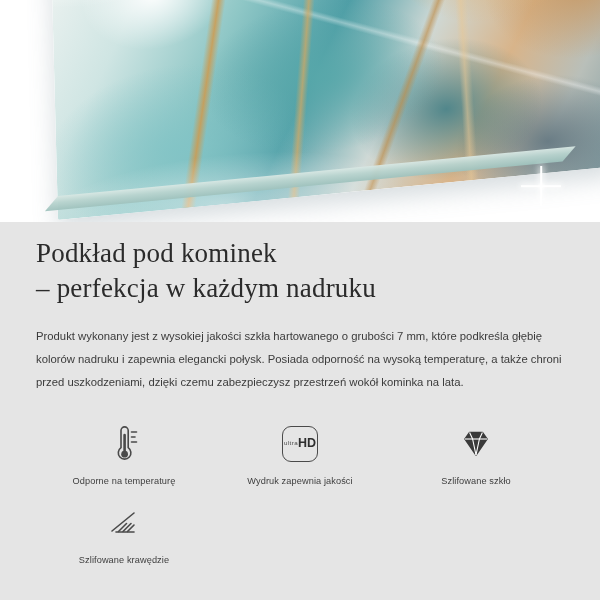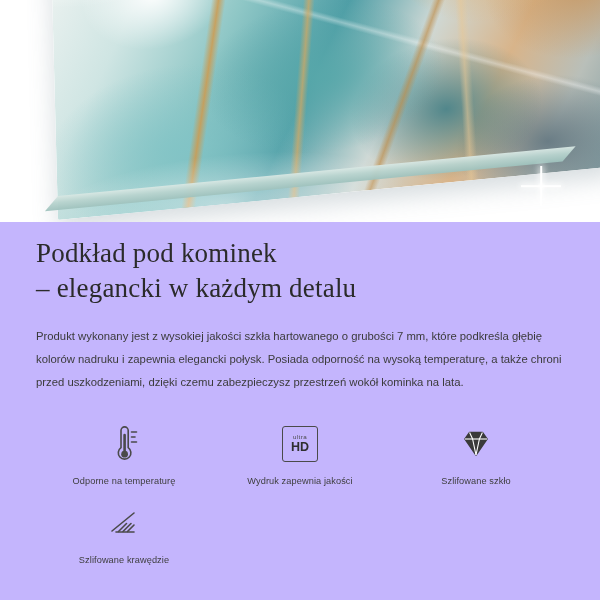--- a/index.html
+++ b/index.html
@@ -10,21 +10,21 @@
     width: 600px;
     height: 600px;
     background: #ffffff;
     font-family: "Liberation Sans", sans-serif;
     overflow: hidden;
   }
   .page {
     position: relative;
     width: 600px;
     height: 600px;
-    background: #c4b5fd;
+    background: #e5e5e5;
   }
 
   
   .hero {
     position: relative;
     width: 600px;
     height: 222px;
     overflow: hidden;
     background: #ffffff;
   }
@@ -159,23 +159,23 @@
     margin-top: 9px;
     font-size: 9.2px;
     color: #3d3d3d;
     text-align: left;
     letter-spacing: 0.1px;
   }
   .hd-box {
     width: 34px;
     height: 34px;
     border: 1.6px solid #4a4a4a;
-    border-radius: 3px;
+    border-radius: 9px;
     display: flex;
-    flex-direction: column;
+    flex-direction: row;
     align-items: center;
     justify-content: center;
     line-height: 1;
   }
   .hd-box .ultra {
     font-size: 6.2px;
     letter-spacing: 0.4px;
     color: #4a4a4a;
     margin-bottom: 1px;
   }
@@ -197,21 +197,21 @@
     </div>
     <div class="glass-edge"></div>
     <div class="sparkle">
       <div class="sparkle-core"></div>
     </div>
   </div>
 
   <div class="content">
     <h1 class="headline">
       <span>Podkład pod kominek</span>
-      <span class="line2">– elegancki w każdym detalu</span>
+      <span class="line2">– perfekcja w każdym nadruku</span>
     </h1>
 
     <p class="paragraph">Produkt wykonany jest z wysokiej jakości szkła hartowanego o grubości 7 mm, które podkreśla głębię kolorów nadruku i zapewnia elegancki połysk. Posiada odporność na wysoką temperaturę, a także chroni przed uszkodzeniami, dzięki czemu zabezpieczysz przestrzeń wokół kominka na lata.</p>
 
     <div class="features">
 
       <div class="feature">
         <div class="feature-icon">
           <svg width="40" height="44" viewBox="0 0 40 44" fill="none" stroke="#4a4a4a" stroke-width="1.6" stroke-linecap="round">
             <path d="M17 8.5a3.6 3.6 0 0 1 7.2 0v17.2a6.3 6.3 0 1 1-7.2 0z"></path>

